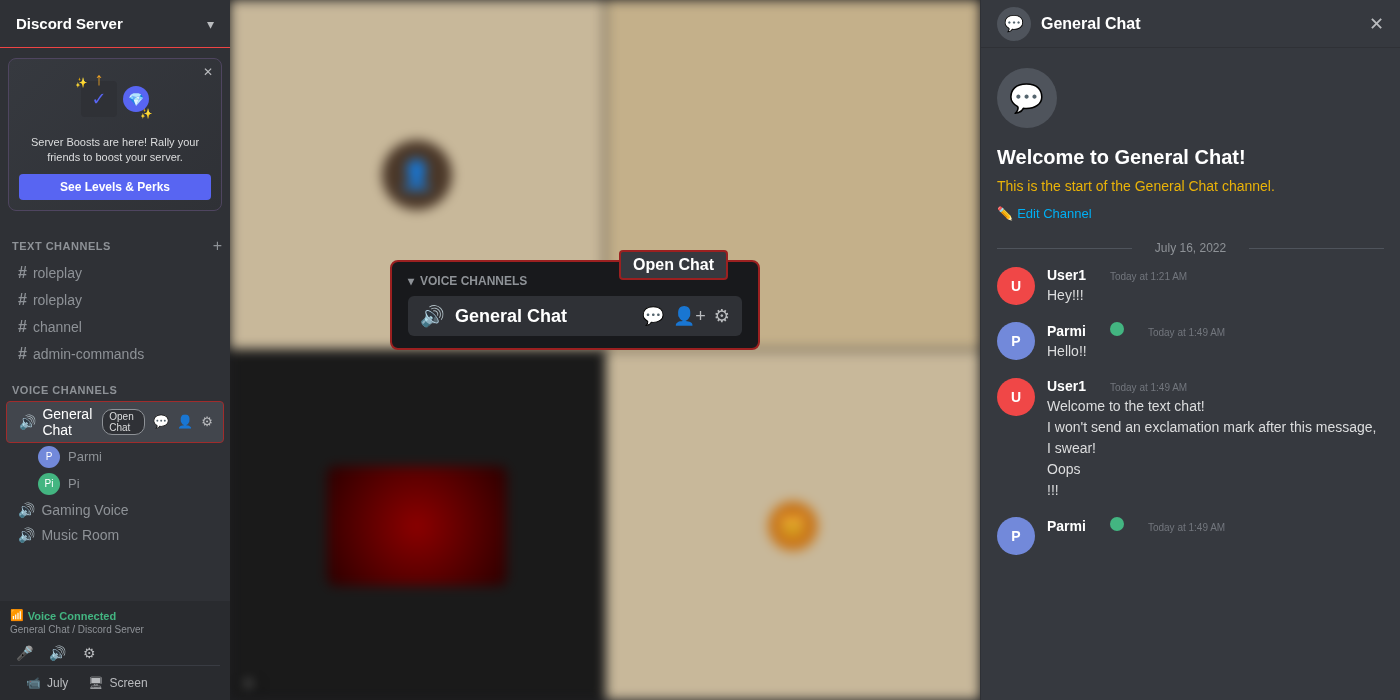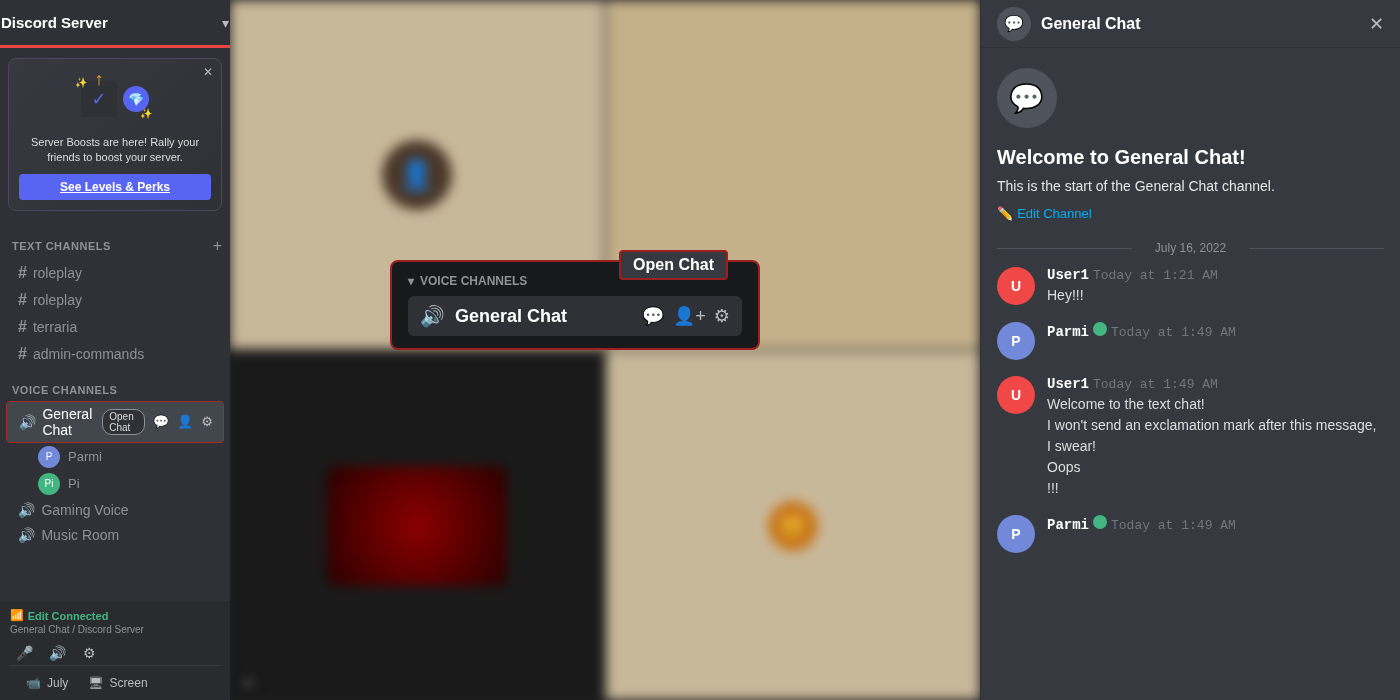--- a/index.html
+++ b/index.html
@@ -13,24 +13,24 @@
       height: 700px;
       display: flex;
       flex-direction: column;
       overflow: hidden;
     }
 
     .server-header {
       display: flex;
       align-items: center;
       justify-content: space-between;
-      padding: 0 1px;
+      padding: 0 16px;
       height: 48px;
       background: #2f3136;
-      border-bottom: 3px solid #ef4444;
+      border-bottom: 1px solid #ef4444;
       cursor: pointer;
     }
     .server-header-title {
       color: #fff;
       font-weight: 700;
       font-size: 15px;
     }
     .server-header-chevron {
       color: #b9bbbe;
       font-size: 14px;
@@ -71,21 +71,20 @@
       background: #5865f2;
       color: #fff;
       border: none;
       border-radius: 4px;
       padding: 6px 16px;
       font-size: 12px;
       font-weight: 600;
       width: 100%;
       margin-top: 8px;
       cursor: pointer;
-      text-decoration: underline;
     }
 
     .channel-section {
       flex: 1;
       overflow-y: auto;
       padding-bottom: 60px;
     }
     .channel-section::-webkit-scrollbar { width: 4px; }
     .channel-section::-webkit-scrollbar-thumb { background: #202225; border-radius: 2px; }
 
@@ -413,21 +412,21 @@
       margin-bottom: 16px;
     }
     .channel-welcome-title {
       color: #fff;
       font-size: 20px;
       font-weight: 800;
       margin-bottom: 8px;
       line-height: 1.3;
     }
     .channel-welcome-desc {
-      color: #e5e5e5;
+      color: #eab308;
       font-size: 14px;
       margin-bottom: 12px;
     }
     .edit-channel-link {
       color: #00aff4;
       font-size: 13px;
       cursor: pointer;
       display: flex;
       align-items: center;
       gap: 4px;
@@ -466,32 +465,31 @@
       align-items: center;
       justify-content: center;
       font-size: 14px;
       color: #fff;
       font-weight: 700;
     }
     .msg-content { flex: 1; }
     .msg-header {
       display: flex;
       align-items: baseline;
-      gap: 4px;
+      gap: 24px;
       margin-bottom: 2px;
-      font-family: Liberation Mono, monospace;
     }
     .msg-author {
       color: #fff;
       font-size: 14px;
       font-weight: 600;
     }
     .msg-timestamp {
       color: #72767d;
-      font-size: 13px;
+      font-size: 10px;
     }
     .msg-text {
       color: #dcddde;
       font-size: 14px;
       line-height: 1.5;
     }
 
     .blurred-overlay {
       filter: blur(6px);
     }
@@ -535,21 +533,21 @@
     <div class="channel-item">
       <span class="channel-hash">#</span>
       <span>roleplay</span>
     </div>
     <div class="channel-item">
       <span class="channel-hash">#</span>
       <span>roleplay</span>
     </div>
     <div class="channel-item">
       <span class="channel-hash">#</span>
-      <span>terraria</span>
+      <span>channel</span>
     </div>
     <div class="channel-item">
       <span class="channel-hash">#</span>
       <span>admin-commands</span>
     </div>
 
     <div class="section-header">
       <span class="section-label">VOICE CHANNELS</span>
     </div>
 
@@ -580,21 +578,21 @@
     <div class="channel-item">
       <span class="channel-speaker">🔊</span>
       <span>Music Room</span>
     </div>
   </div>
 
   <div style="background:#292b2f;padding:8px 10px 0;">
     <div class="voice-connected">
       <div class="voice-connected-status">
         <span>📶</span>
-        <span>Edit Connected</span>
+        <span>Voice Connected</span>
       </div>
       <span class="voice-connected-info">General Chat / Discord Server</span>
       <div class="voice-bottom-actions">
         <button class="voice-bottom-btn">🎤</button>
         <button class="voice-bottom-btn">🔊</button>
         <button class="voice-bottom-btn">⚙</button>
       </div>
     </div>
     <div class="video-screen-row">
       <div class="vs-btn">
@@ -682,20 +680,21 @@
     </div>
 
     <div class="message-group">
       <div class="msg-avatar" style="background:#7289da;">P</div>
       <div class="msg-content">
         <div class="msg-header">
           <span class="msg-author">Parmi</span>
           <span style="display:inline-block;width:14px;height:14px;background:#43b581;border-radius:50%;vertical-align:middle;"></span>
           <span class="msg-timestamp">Today at 1:49 AM</span>
         </div>
+        <div class="msg-text">Hello!!</div>
       </div>
     </div>
 
     <div class="message-group">
       <div class="msg-avatar" style="background:#f04747;">U</div>
       <div class="msg-content">
         <div class="msg-header">
           <span class="msg-author">User1</span>
           <span class="msg-timestamp">Today at 1:49 AM</span>
         </div>

